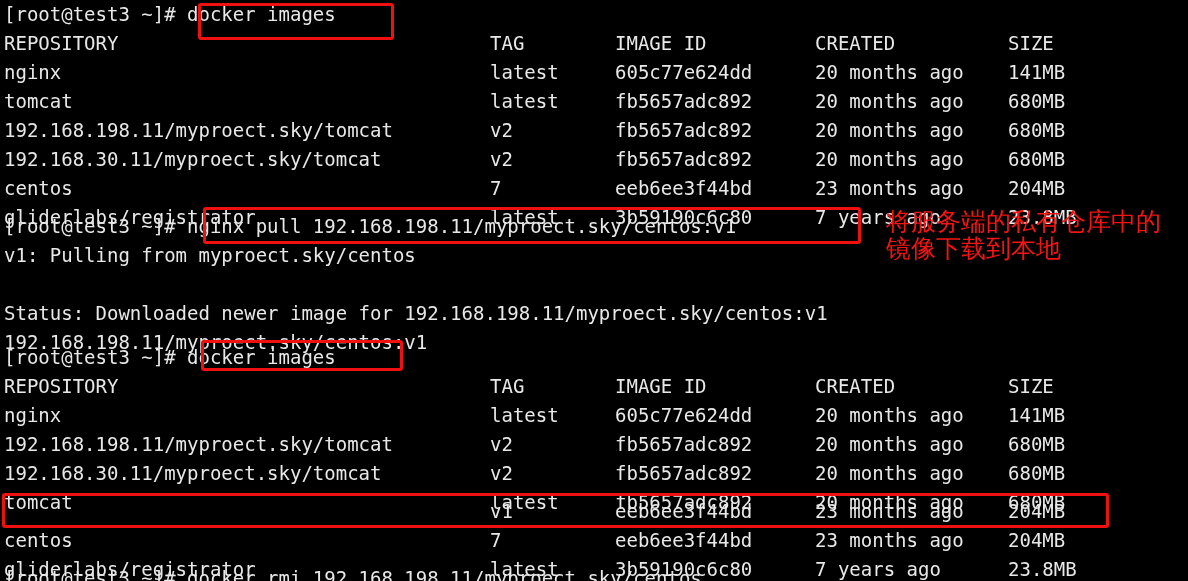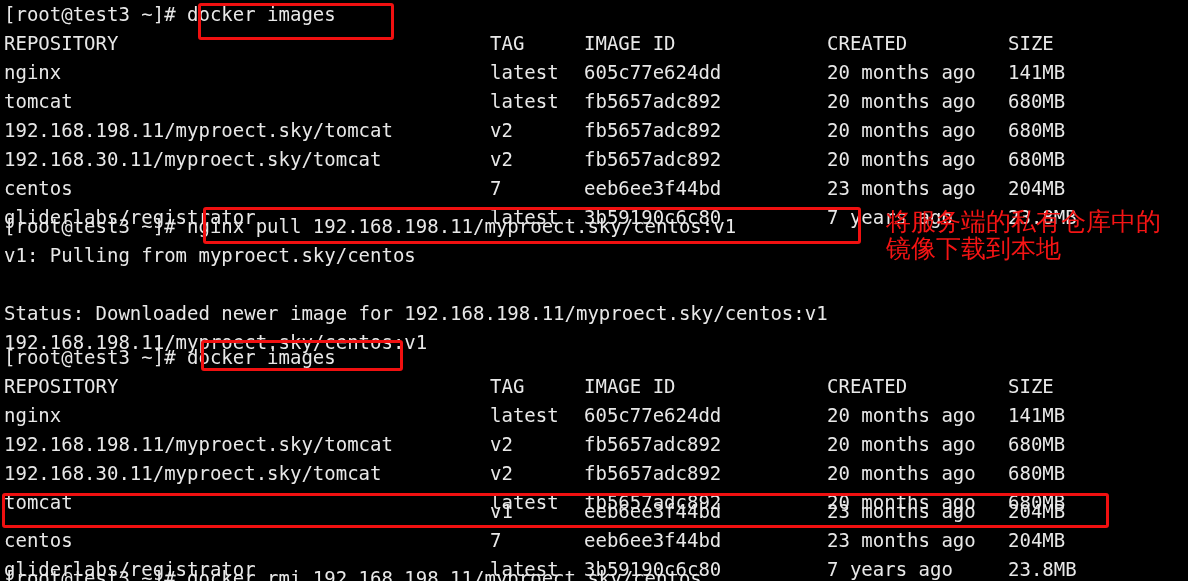--- a/index.html
+++ b/index.html
@@ -26,22 +26,22 @@
     height: 29px;
     white-space: pre;
   }
   .col {
     position: absolute;
     top: 0;
     white-space: pre;
   }
   .c-repo  { left: 4px; }
   .c-tag   { left: 490px; }
-  .c-id    { left: 584px; text-align: center; }
-  .c-created { left: 815px; margin-left: 12px; }
+  .c-id    { left: 615px; text-align: center; }
+  .c-created { left: 815px; }
   .c-size  { left: 1008px; }
   .prompt  { left: 4px; }
   .plain   { left: 4px; }
 
   
   .hlbox {
     position: absolute;
     border: 3px solid #f01010;
     border-radius: 3px;
     box-sizing: border-box;

